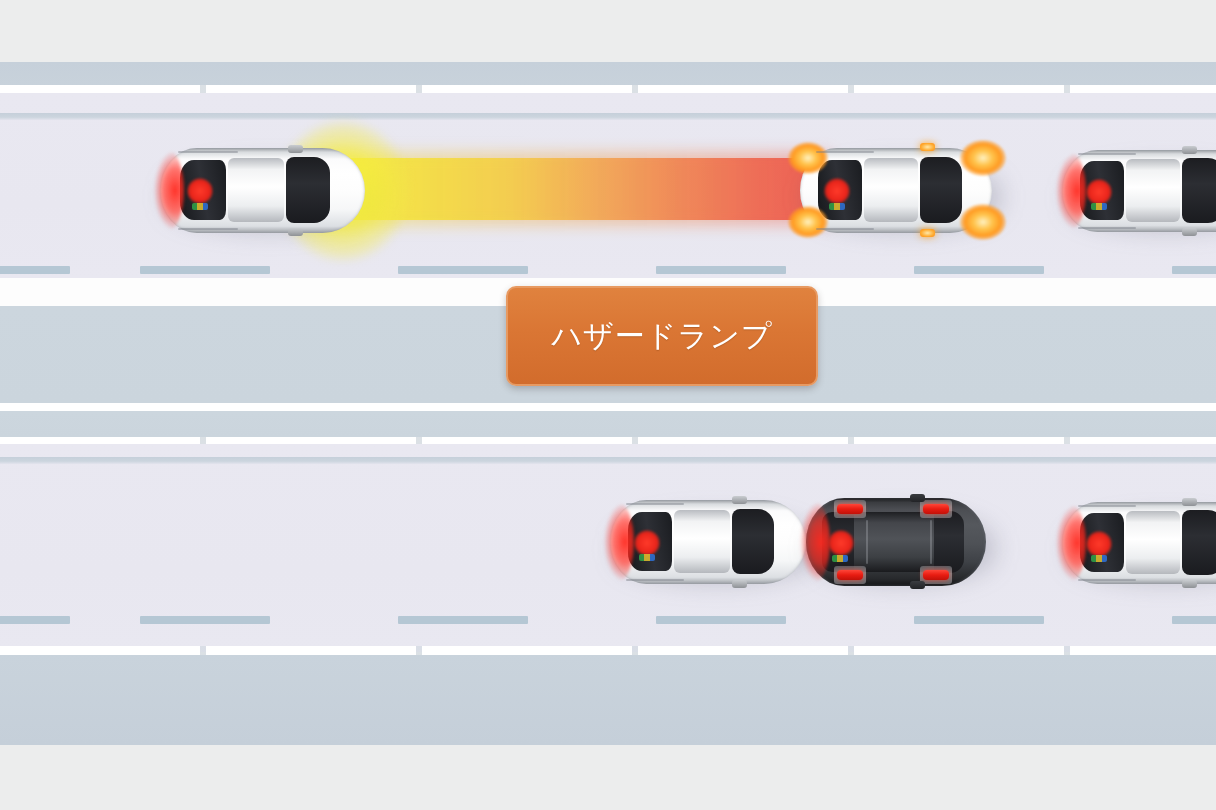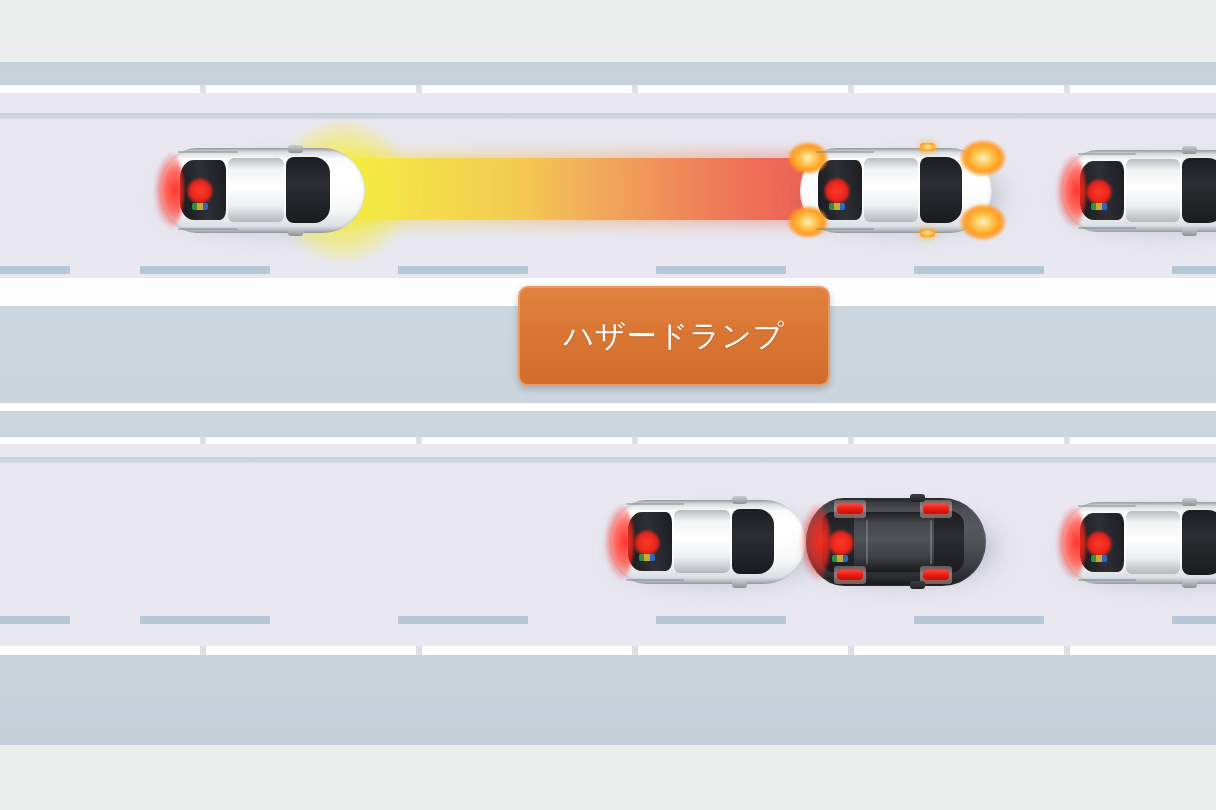--- a/index.html
+++ b/index.html
@@ -168,21 +168,21 @@
   .yellow-glow {
     position:absolute; border-radius:50%;
     background:radial-gradient(ellipse at center,
       rgba(250,245,60,.95) 0%, rgba(246,238,60,.75) 35%,
       rgba(244,234,70,.35) 62%, rgba(244,234,70,0) 80%);
     filter:blur(5px);
   }
 
   
   #badge {
-    position:absolute; left:518px; top:286px; width:312px; height:100px;
+    position:absolute; left:506px; top:286px; width:312px; height:100px;
     background:linear-gradient(180deg,#e0823e 0%,#da7634 45%,#d26c2c 100%);
     border:2px solid #e79a62;
     border-radius:10px;
     box-shadow:0 3px 7px rgba(60,50,45,.28);
     display:flex; flex-direction:column;
     align-items:center; justify-content:center;
     color:#ffffff;
   }
   #badge .ln {
     font-size:30px; line-height:38px; letter-spacing:1px;

